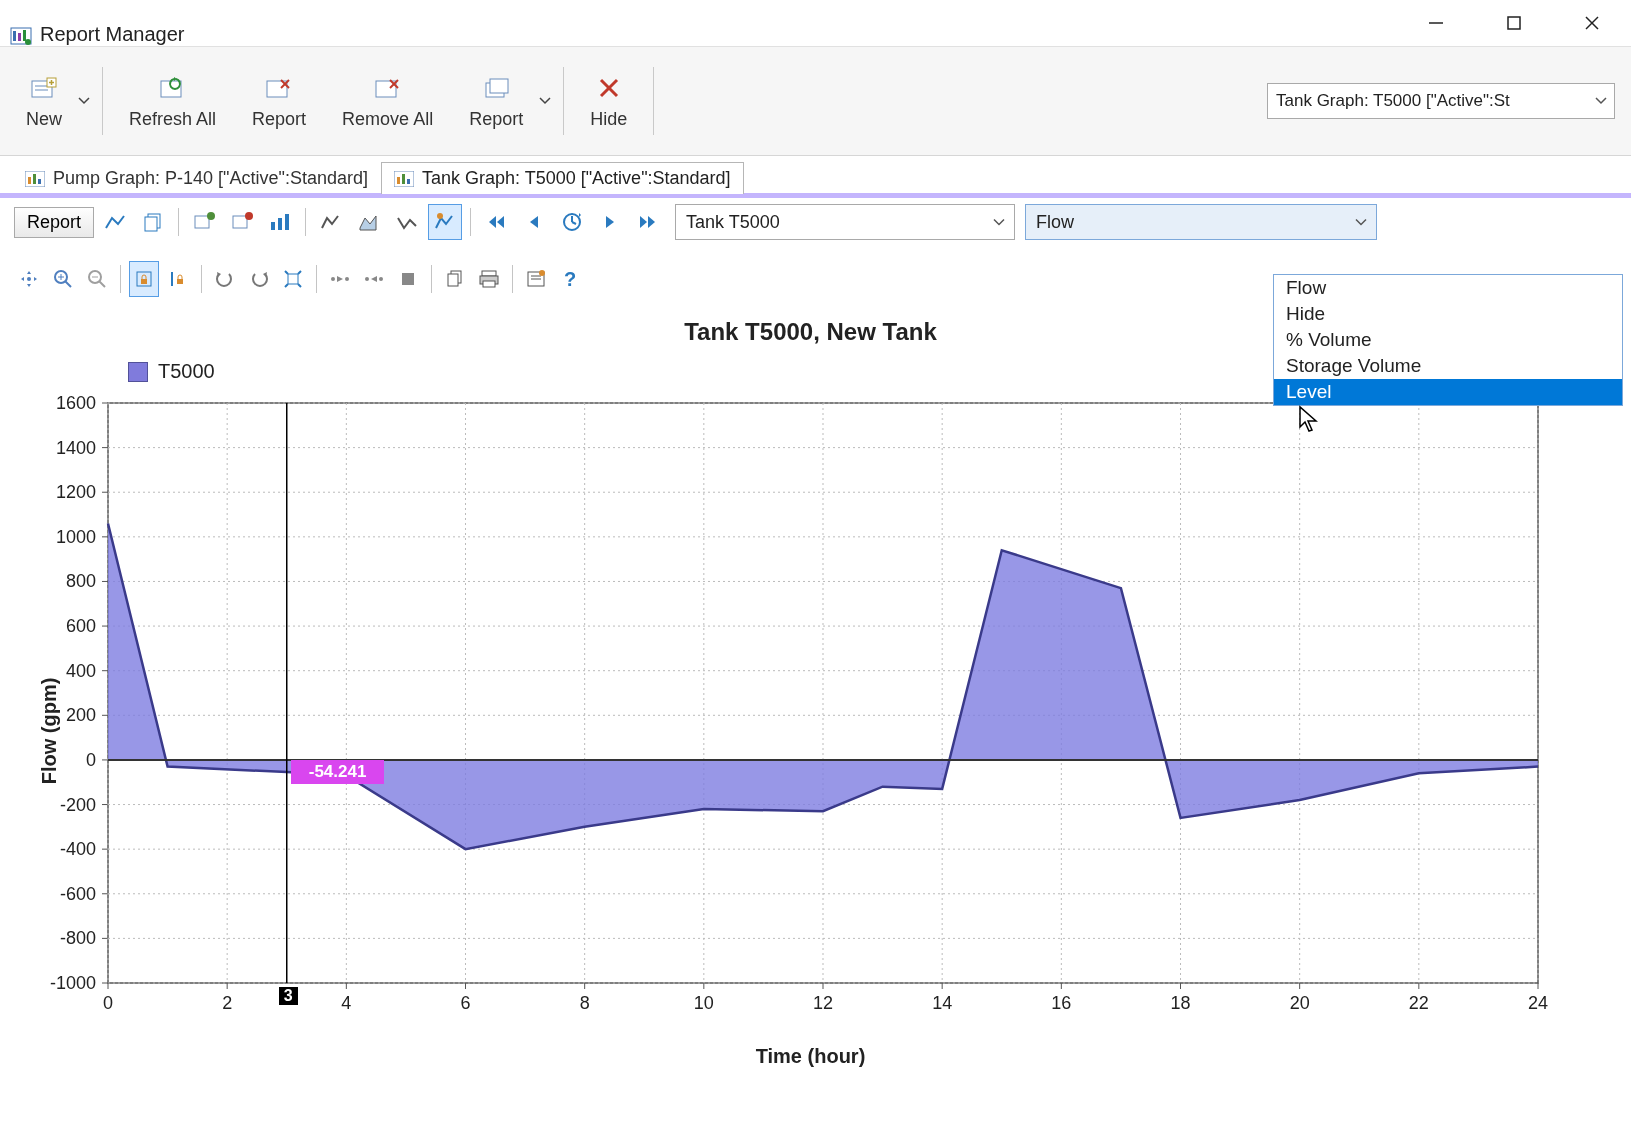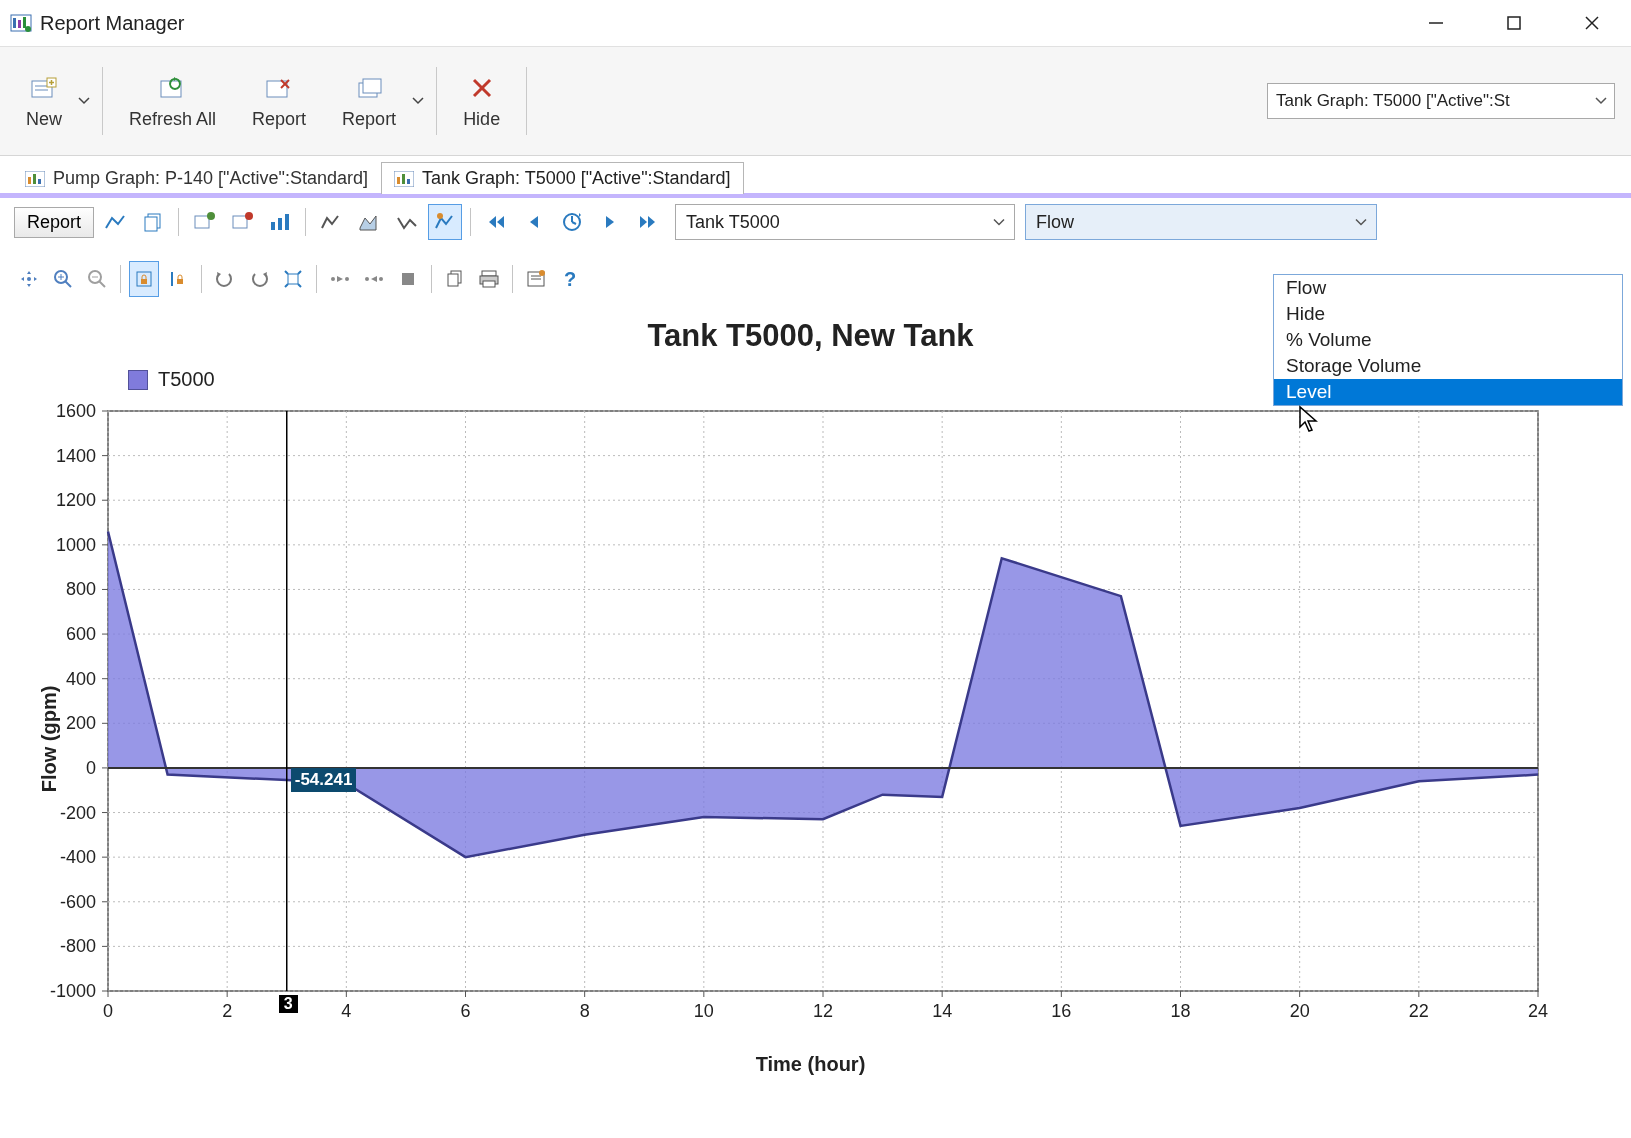--- a/index.html
+++ b/index.html
@@ -10,21 +10,21 @@
   color: #222;
   width: 1631px;
   height: 1138px;
   overflow: hidden;
 }
 
 
 .titlebar {
   height: 46px;
   display: flex;
-  align-items: center;
+  align-items: flex-end;
   padding: 0 0 0 10px;
   background: #fff;
 }
 .titlebar .app-icon {
   width: 22px; height: 20px;
   margin-right: 8px;
 }
 .titlebar .title-text {
   font-size: 20px;
   color: #222;
@@ -188,21 +188,21 @@
   color: #fff;
 }
 
 
 .chartwrap {
   padding: 10px 28px 10px 18px;
   position: relative;
 }
 .chart-title {
   text-align: center;
-  font-size: 31px;
+  font-size: 24px;
   font-weight: bold;
   margin: 6px 0 14px;
 }
 .legend {
   display: flex;
   align-items: center;
   gap: 10px;
   margin: 6px 0 10px 110px;
   font-size: 20px;
 }
@@ -229,25 +229,25 @@
   font-weight: bold;
   margin-top: 12px;
 }
 .chart svg {
   display: block;
 }
 
 
 .cursor-tip {
   position: absolute;
-  background: #0c4a6e;
+  background: #d946ef;
   color: #fff;
   font-size: 17px;
   font-weight: bold;
-  padding: 2px 4px;
+  padding: 2px 18px;
   white-space: nowrap;
 }
 .cursor-xbox {
   position: absolute;
   background: #000;
   color: #fff;
   font-size: 16px;
   font-weight: bold;
   padding: 0 5px;
 }
@@ -331,20 +331,30 @@
     <span class="rib-icon">
       <svg width="26" height="24" viewBox="0 0 26 24">
           <rect x="1" y="5" width="20" height="16" fill="#fff" stroke="#6b8dbb"></rect>
           <line x1="15" y1="4" x2="23" y2="12" stroke="#c0392b" stroke-width="2"></line>
           <line x1="23" y1="4" x2="15" y2="12" stroke="#c0392b" stroke-width="2"></line>
         </svg>
     </span>
     <span class="rib-label">Report</span>
   </div>
 
+  <div class="rib-group">
+    <span class="rib-icon">
+      <svg width="26" height="24" viewBox="0 0 26 24">
+          <rect x="1" y="5" width="20" height="16" fill="#fff" stroke="#6b8dbb"></rect>
+          <line x1="15" y1="4" x2="23" y2="12" stroke="#c0392b" stroke-width="2"></line>
+          <line x1="23" y1="4" x2="15" y2="12" stroke="#c0392b" stroke-width="2"></line>
+        </svg>
+    </span>
+    <span class="rib-label">Remove All</span>
+  </div>
 
   <div class="rib-group">
     <span class="rib-icon">
       <svg width="26" height="24" viewBox="0 0 26 24">
           <rect x="3" y="7" width="18" height="14" fill="#fff" stroke="#6b8dbb"></rect>
           <rect x="7" y="3" width="18" height="14" fill="#fff" stroke="#6b8dbb"></rect>
         </svg>
     </span>
     <span class="rib-label">Report</span>
   </div>

